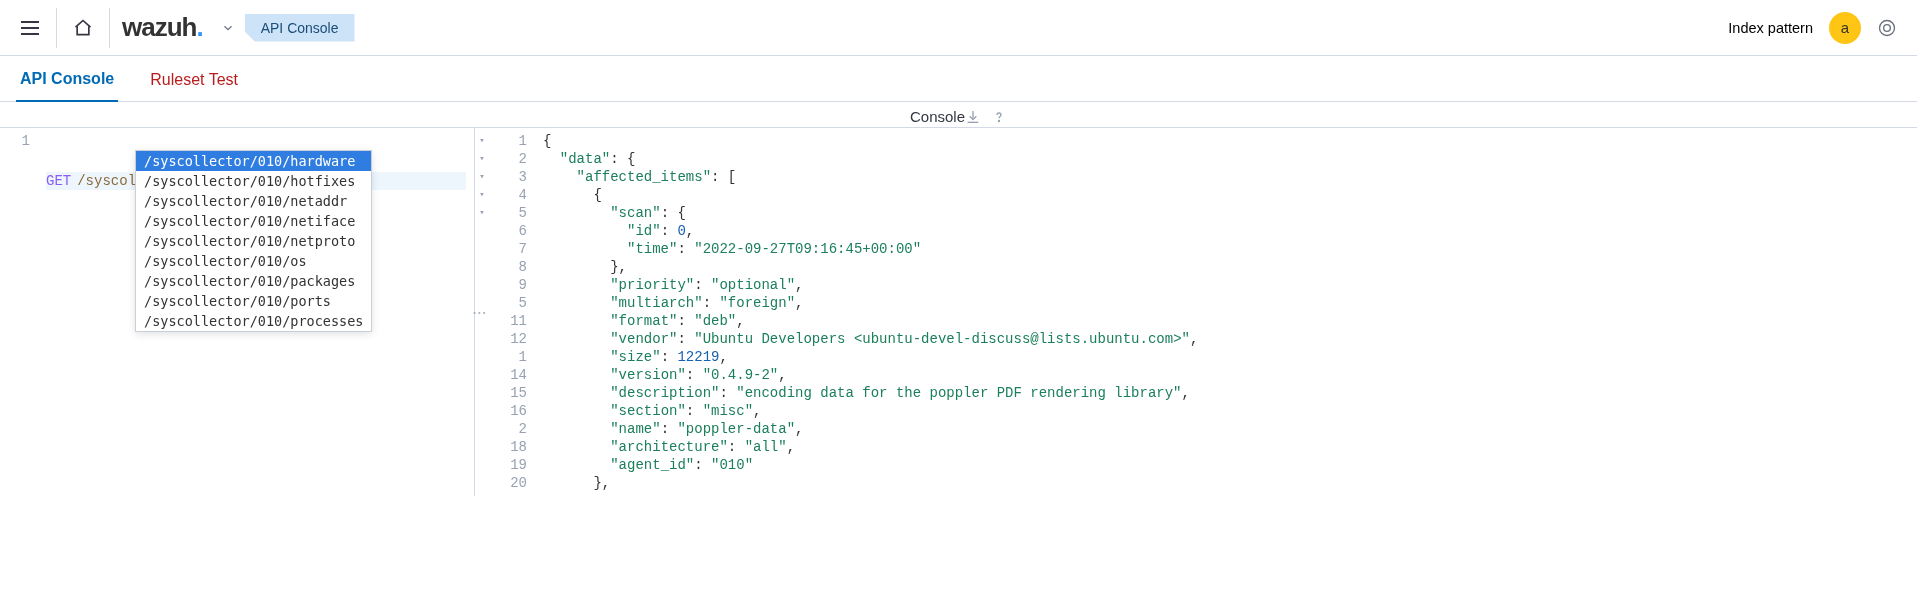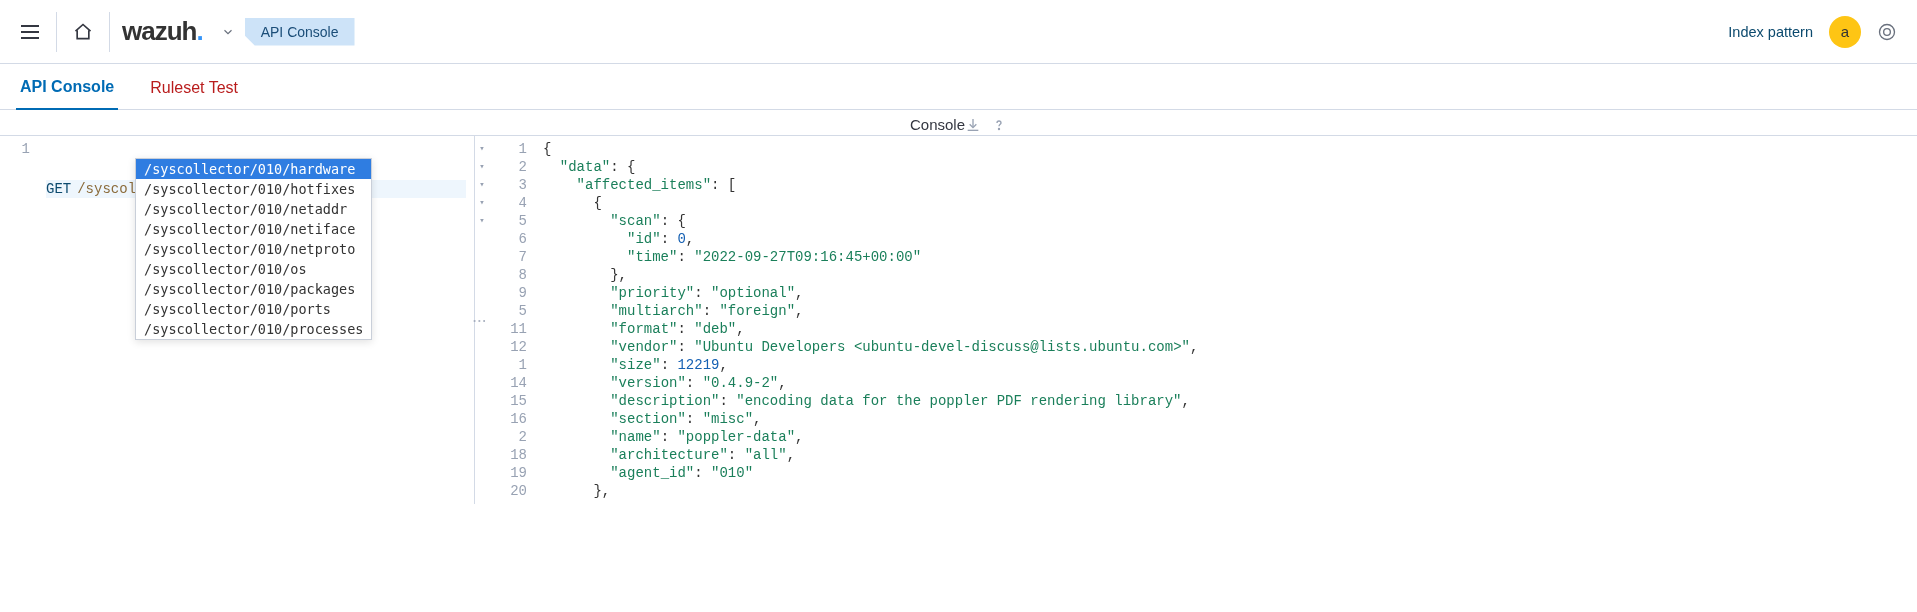--- a/index.html
+++ b/index.html
@@ -1,25 +1,25 @@
 <!DOCTYPE html>
 <html><head>
 <meta charset="utf-8">
 <style>
 * { box-sizing: border-box; margin: 0; padding: 0; }
 body { font-family: -apple-system, BlinkMacSystemFont, "Segoe UI", Helvetica, Arial, sans-serif; font-size: 14px; color: #333; background: #fff; width: 1917px; }
-.topbar { display: flex; align-items: center; height: 64px; border-bottom: 1px solid #d3dae6; padding: 0 12px; }
+.topbar { display: flex; align-items: center; height: 56px; border-bottom: 1px solid #d3dae6; padding: 0 12px; }
 .icon-btn { width: 36px; height: 36px; display: flex; align-items: center; justify-content: center; cursor: pointer; border-radius: 4px; }
 .divider-v { width: 1px; height: 40px; background: #d3dae6; margin: 0 8px; }
 .logo { font-size: 26px; font-weight: 700; letter-spacing: -1px; margin: 0 8px 0 4px; font-family: Arial, sans-serif; }
 .logo .dot { color: #3595f9; }
 .breadcrumb-chevron { margin: 0 10px; color: #69707d; }
 .breadcrumb-pill { background: #cde3f8; color: #1a4d78; padding: 6px 16px; font-size: 14px; border-radius: 0; position: relative; clip-path: polygon(0 0, 100% 0, 100% 100%, 10px 100%, 0 calc(100% - 10px)); }
 .spacer { flex: 1; }
-.idx-label { color: #0c4a6e; font-size: 14.5px; margin-right: 16px; }
+.idx-label { color: #000000; font-size: 14.5px; margin-right: 16px; }
 .idx-select { border: 1px solid #c9cfd9; border-radius: 6px; height: 38px; min-width: 186px; display: flex; align-items: center; padding: 0 12px; justify-content: space-between; cursor: pointer; margin-right: 14px; }
 .avatar { width: 32px; height: 32px; border-radius: 50%; background: #fec514; color: #333; display: flex; align-items: center; justify-content: center; font-size: 15px; margin-right: 8px; }
 
 .tabs { display: flex; border-bottom: 1px solid #d3dae6; padding: 0 16px; height: 46px; align-items: flex-end; }
 .tab { padding: 0 4px 12px 4px; margin-right: 28px; cursor: pointer; font-size: 16px; color: #b91c1c; }
 .tab.active { color: #006bb4; font-weight: 600; border-bottom: 2px solid #006bb4; margin-bottom: -1px; }
 
 .console-header { padding: 6px 16px 2px 16px; font-size: 15px; color: #343741; display:flex; justify-content: center; align-items:center;}
 .console-tools { display:flex; gap:10px; color:#98a2b3;}
 
@@ -28,21 +28,21 @@
 .pane-left { width: 475px; border-right: 1px solid #d3dae6; }
 .pane-right { flex: 1; }
 .gutter-bar { position:absolute; left:475px; top:0; bottom:0; width:10px; display:flex; align-items:center; justify-content:center; cursor:col-resize;}
 .gutter-dots { color:#98a2b3; font-size:14px; letter-spacing:-2px; writing-mode: vertical-rl;}
 
 .code-area { display: flex; }
 .linenos { text-align: right; color: #98a2b3; padding: 4px 8px 4px 4px; user-select: none; min-width: 38px; background:#fff;}
 .linenos-right { min-width: 48px; }
 .code { padding: 4px 8px; white-space: pre; }
 .req-line { background: #eef6fd; display:flex; align-items:center; height:18px; margin-top:4px; position:relative;}
-.req-line .method { color: #0c4a6e; margin-right: 6px;}
+.req-line .method { color: #8b5cf6; margin-right: 6px;}
 .req-line .path { color: #8b6b3a; }
 .cursor-bar { display:inline-block; width:1px; height:15px; background:#555; vertical-align:middle; margin-left:1px;}
 .play-btn { position:absolute; right:20px; color:#15803d; cursor:pointer; font-size: 14px;}
 .fold-col { position:absolute; left:0; top:4px; width:14px; display:flex; flex-direction:column; }
 .fold-col span { height:18px; display:flex; align-items:center; justify-content:center; font-size:9px; color:#98a2b3;}
 
 .autocomplete { position: absolute; top: 22px; left: 97px; background: #fff; border: 1px solid #c9cfd9; box-shadow: 0 2px 8px rgba(0,0,0,0.12); font-family: "SFMono-Regular", Consolas, monospace; font-size: 13.5px; z-index: 10; }
 .autocomplete-item { padding: 1px 8px; white-space: nowrap; cursor: pointer; color:#333;}
 .autocomplete-item.selected { background: #2f7de1; color: #fff; }
 

